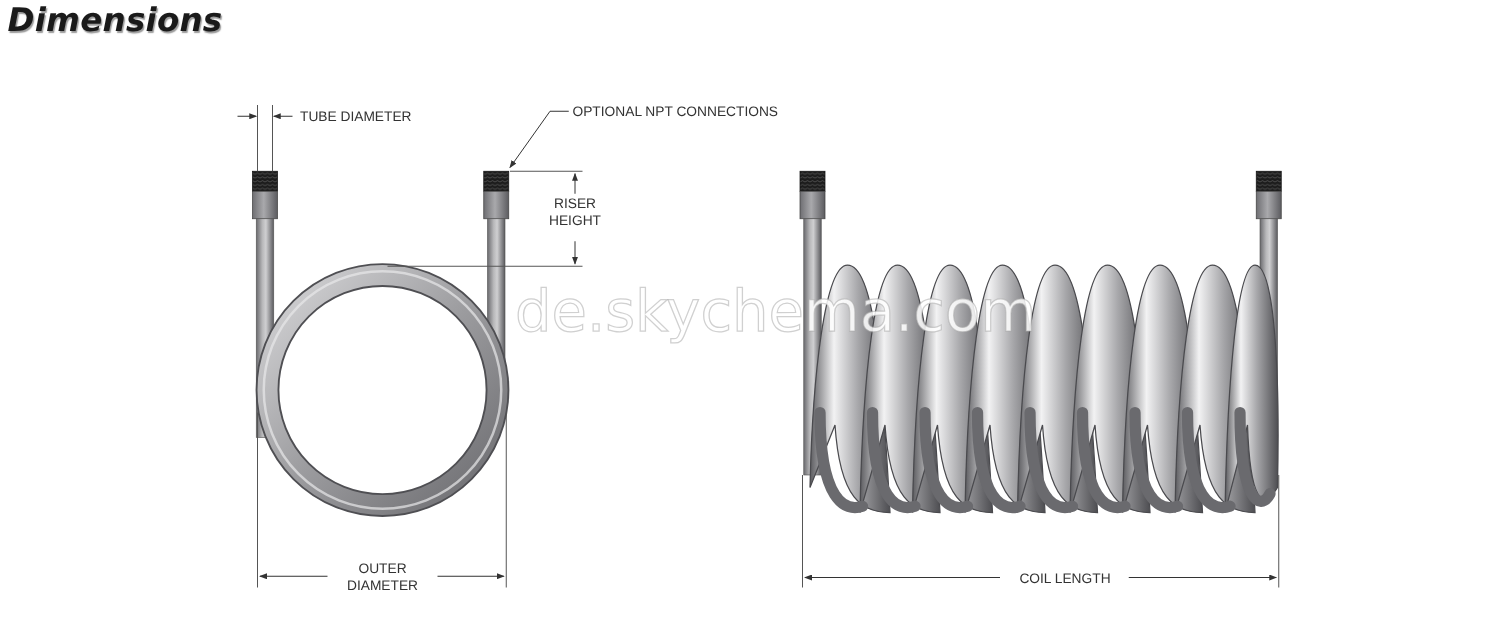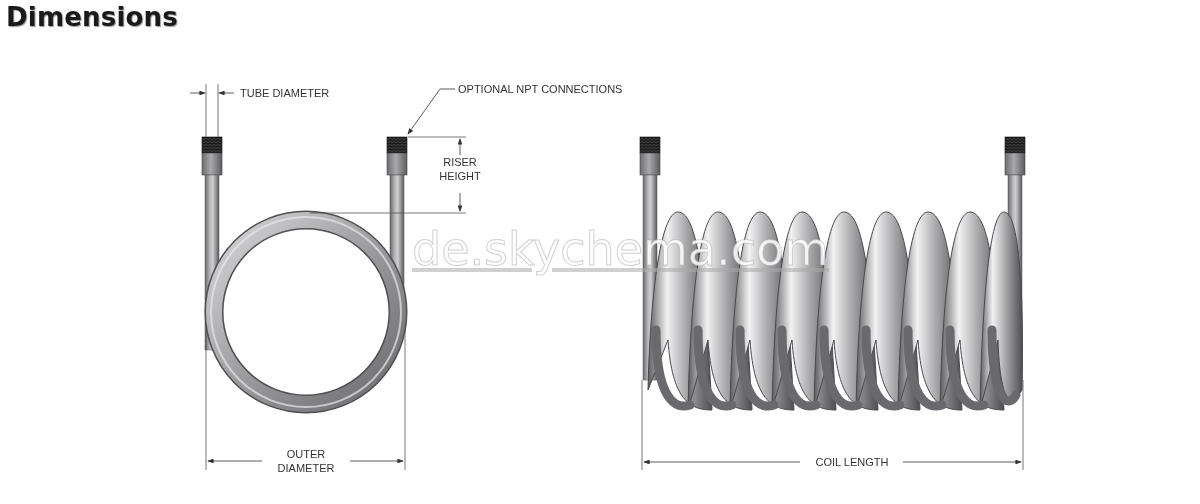--- a/index.html
+++ b/index.html
@@ -1,25 +1,25 @@
 <!DOCTYPE html>
 <html><head>
 <meta charset="utf-8">
 <style>
   html, body { margin:0; padding:0; background:#ffffff; }
   body { width:1200px; height:504px; position:relative; overflow:hidden;
          font-family:"Liberation Sans", sans-serif; }
   .title { position:absolute; left:6px; top:2px; font-family:"DejaVu Sans", sans-serif;
-           font-weight:bold; font-size:26px; color:#1a1a1a;
+           font-weight:bold; font-style:italic; font-size:26px; color:#1a1a1a;
            text-shadow:1px 1px 1px #999; letter-spacing:0.2px; }
   svg.diagram { position:absolute; left:0; top:0; }
   .lbl { font-family:"Liberation Sans", sans-serif; font-size:11px; fill:#333; }
   .wm { position:absolute; left:412px; top:222px; font-family:"DejaVu Sans", sans-serif;
         font-size:46px; color:rgba(255,255,255,0.85); letter-spacing:0px;
-        -webkit-text-stroke:1px rgba(170,170,170,0.55); pointer-events:none;text-decoration:underline; }
+        -webkit-text-stroke:1px rgba(170,170,170,0.55); pointer-events:none; }
 </style>
 </head>
 <body>
 
 <div class="title">Dimensions</div>
 
 <svg class="diagram" width="1200" height="504" viewBox="0 0 1200 504">
   <defs>
     <linearGradient id="vtube" x1="0" x2="1" y1="0" y2="0">
       <stop offset="0" stop-color="#6a6a6e"></stop>

